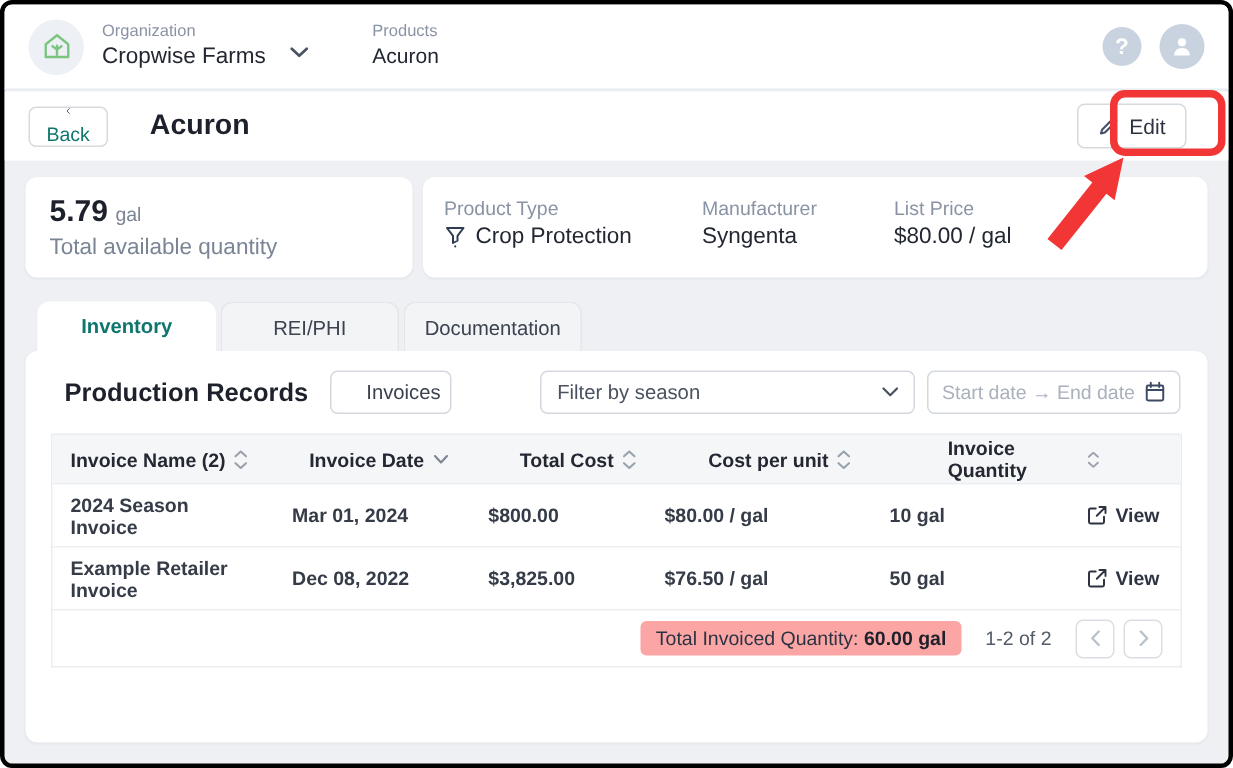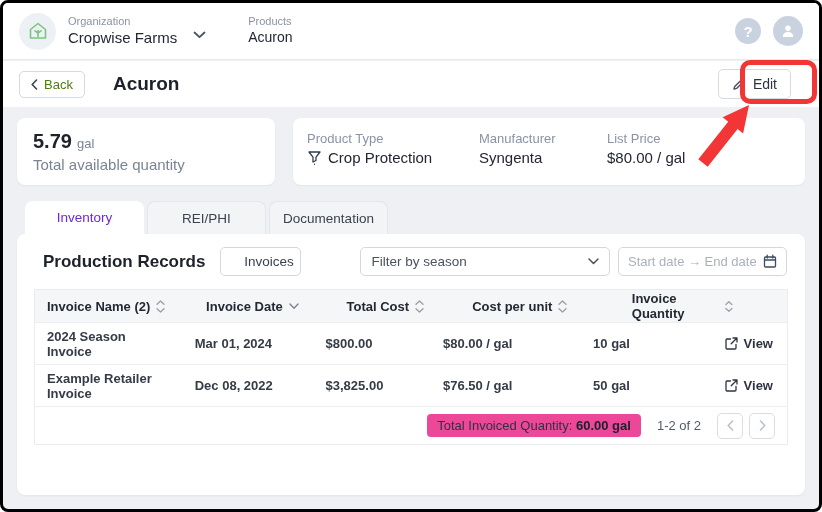--- a/index.html
+++ b/index.html
@@ -32,31 +32,31 @@
   }
   .help-btn { width:26px; height:26px; font-size:15px; font-weight:bold; }
   .avatar-btn { width:30px; height:30px; margin-left:12px; }
   
   .titlebar {
     position:absolute; top:58px; left:0; right:0; height:46px;
     background:#fff; display:flex; align-items:center; padding:0 16px;
   }
   .back-btn {
     height:27px; padding:0 11px; background:#fff; border:1px solid #d5dade;
-    border-radius:5px; font-size:13px; color:#4d7c0f; display:flex; align-items:center; gap:6px;
-    cursor:pointer; font-family:inherit;
+    border-radius:5px; font-size:13px; color:#0f766e; display:flex; align-items:center; gap:6px;
+    cursor:pointer; font-family:inherit;flex-direction:column;
   }
   .page-title { margin-left:28px; font-size:19px; font-weight:bold; color:#1d212b; }
   .edit-btn {
     height:30px; padding:0 13px; margin-right:12px; background:#fff; border:1px solid #d5dade;
     border-radius:5px; font-size:14px; color:#2d3340; display:flex; align-items:center; gap:7px;
     cursor:pointer; font-family:inherit;
   }
   
-  .cards { position:absolute; top:115px; left:14px; right:14px; display:flex; gap:18px; }
+  .cards { position:absolute; top:115px; left:14px; right:14px; display:flex; gap:7px; }
   .card {
     background:#fff; border-radius:8px; height:67px;
     box-shadow:0 1px 2px rgba(20,30,50,.05);
   }
   .card-qty { width:258px; padding:12px 16px; }
   .qty-line { display:flex; align-items:baseline; gap:5px; }
   .qty-value { font-size:20px; font-weight:bold; color:#1d212b; }
   .qty-unit { font-size:13px; color:#7a8494; }
   .qty-caption { font-size:15px; color:#7a8494; margin-top:3px; }
   .card-meta { flex:1; padding:12px 14px; display:flex; }
@@ -65,21 +65,21 @@
   .meta-value { font-size:15px; color:#232732; display:flex; align-items:center; gap:6px; }
   .mf-1 { width:128px; }
   .mf-2 { width:172px; }
   
   .tabs { position:absolute; top:198px; left:22px; display:flex; gap:3px; z-index:2; }
   .tab {
     width:119px; height:33px; border-radius:8px 8px 0 0;
     display:flex; align-items:center; justify-content:center;
     font-size:13.5px; cursor:pointer;
   }
-  .tab-active { background:#fff; color:#6d28d9; font-weight:normal; }
+  .tab-active { background:#fff; color:#0f766e; font-weight:bold; }
   .tab-idle { background:#f2f4f6; color:#3c4250; border:1px solid #e3e6ea; border-bottom:none; }
   
   .panel {
     position:absolute; top:231px; left:14px; right:14px; bottom:14px;
     background:#fff; border-radius:8px; box-shadow:0 1px 2px rgba(20,30,50,.05);
   }
   .controls { display:flex; align-items:center; padding:13px 18px 11px 18px; }
   .section-heading { font-size:17px; font-weight:bold; color:#1d212b; margin-left:8px; }
   .select-box {
     height:29px; border:1px solid #d3d8de; border-radius:5px; background:#fff;
@@ -103,21 +103,21 @@
   .th { display:flex; align-items:center; gap:6px; cursor:pointer; }
   .c1 { width:165px; padding-left:12px; }
   .c2 { width:129px; }
   .c3 { width:110px; }
   .c4 { width:128px; }
   .c5 { width:150px;padding-left:20px; }
   .c6 { flex:1; display:flex; justify-content:flex-start; padding-right:14px; }
   .tbody-row { height:42px; border-top:1px solid #eceef1; font-size:13px; color:#353b47;font-weight:bold; }
   .view-link { display:flex; align-items:center; gap:6px; color:#2d3340; cursor:pointer; }
   .tfoot { height:38px; border-top:1px solid #eceef1; display:flex; align-items:center; justify-content:flex-end; padding:0 12px; gap:16px; }
-  .total-badge { background:#ec4899; border-radius:4px; padding:4px 10px; font-size:13px; color:#2a3344;margin-left:27px; }
+  .total-badge { background:#fca5a5; border-radius:4px; padding:4px 10px; font-size:13px; color:#2a3344;margin-left:27px; }
   .total-badge b { color:#1d212b; }
   .page-range { font-size:13px; color:#555c69; }
   .pager { display:flex; gap:6px; }
   .pg-btn {
     width:26px; height:26px; border:1px solid #dadee3; border-radius:5px; background:#fff;
     display:flex; align-items:center; justify-content:center; color:#b9c1cb; cursor:pointer;
   }
   
   .anno-box {
     position:absolute; left:737px; top:57px; width:77px; height:44px;

